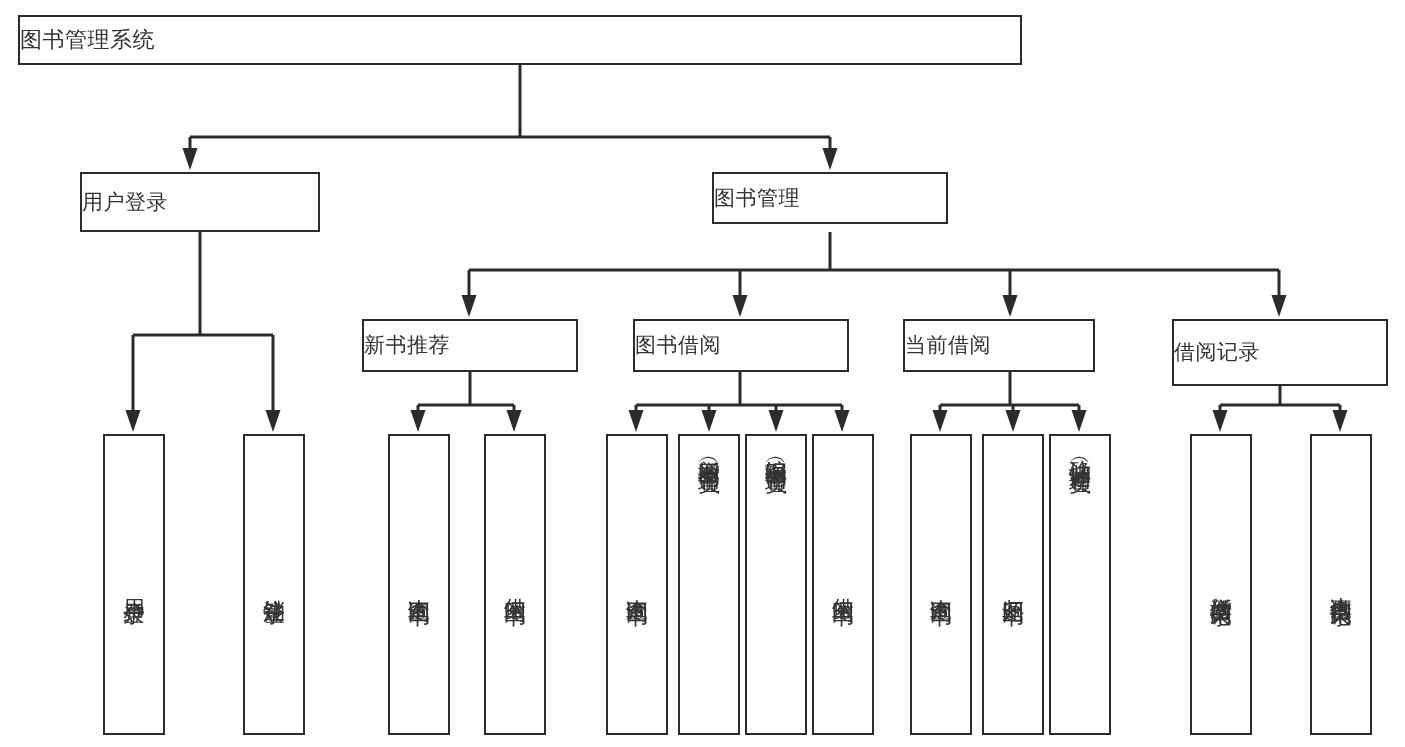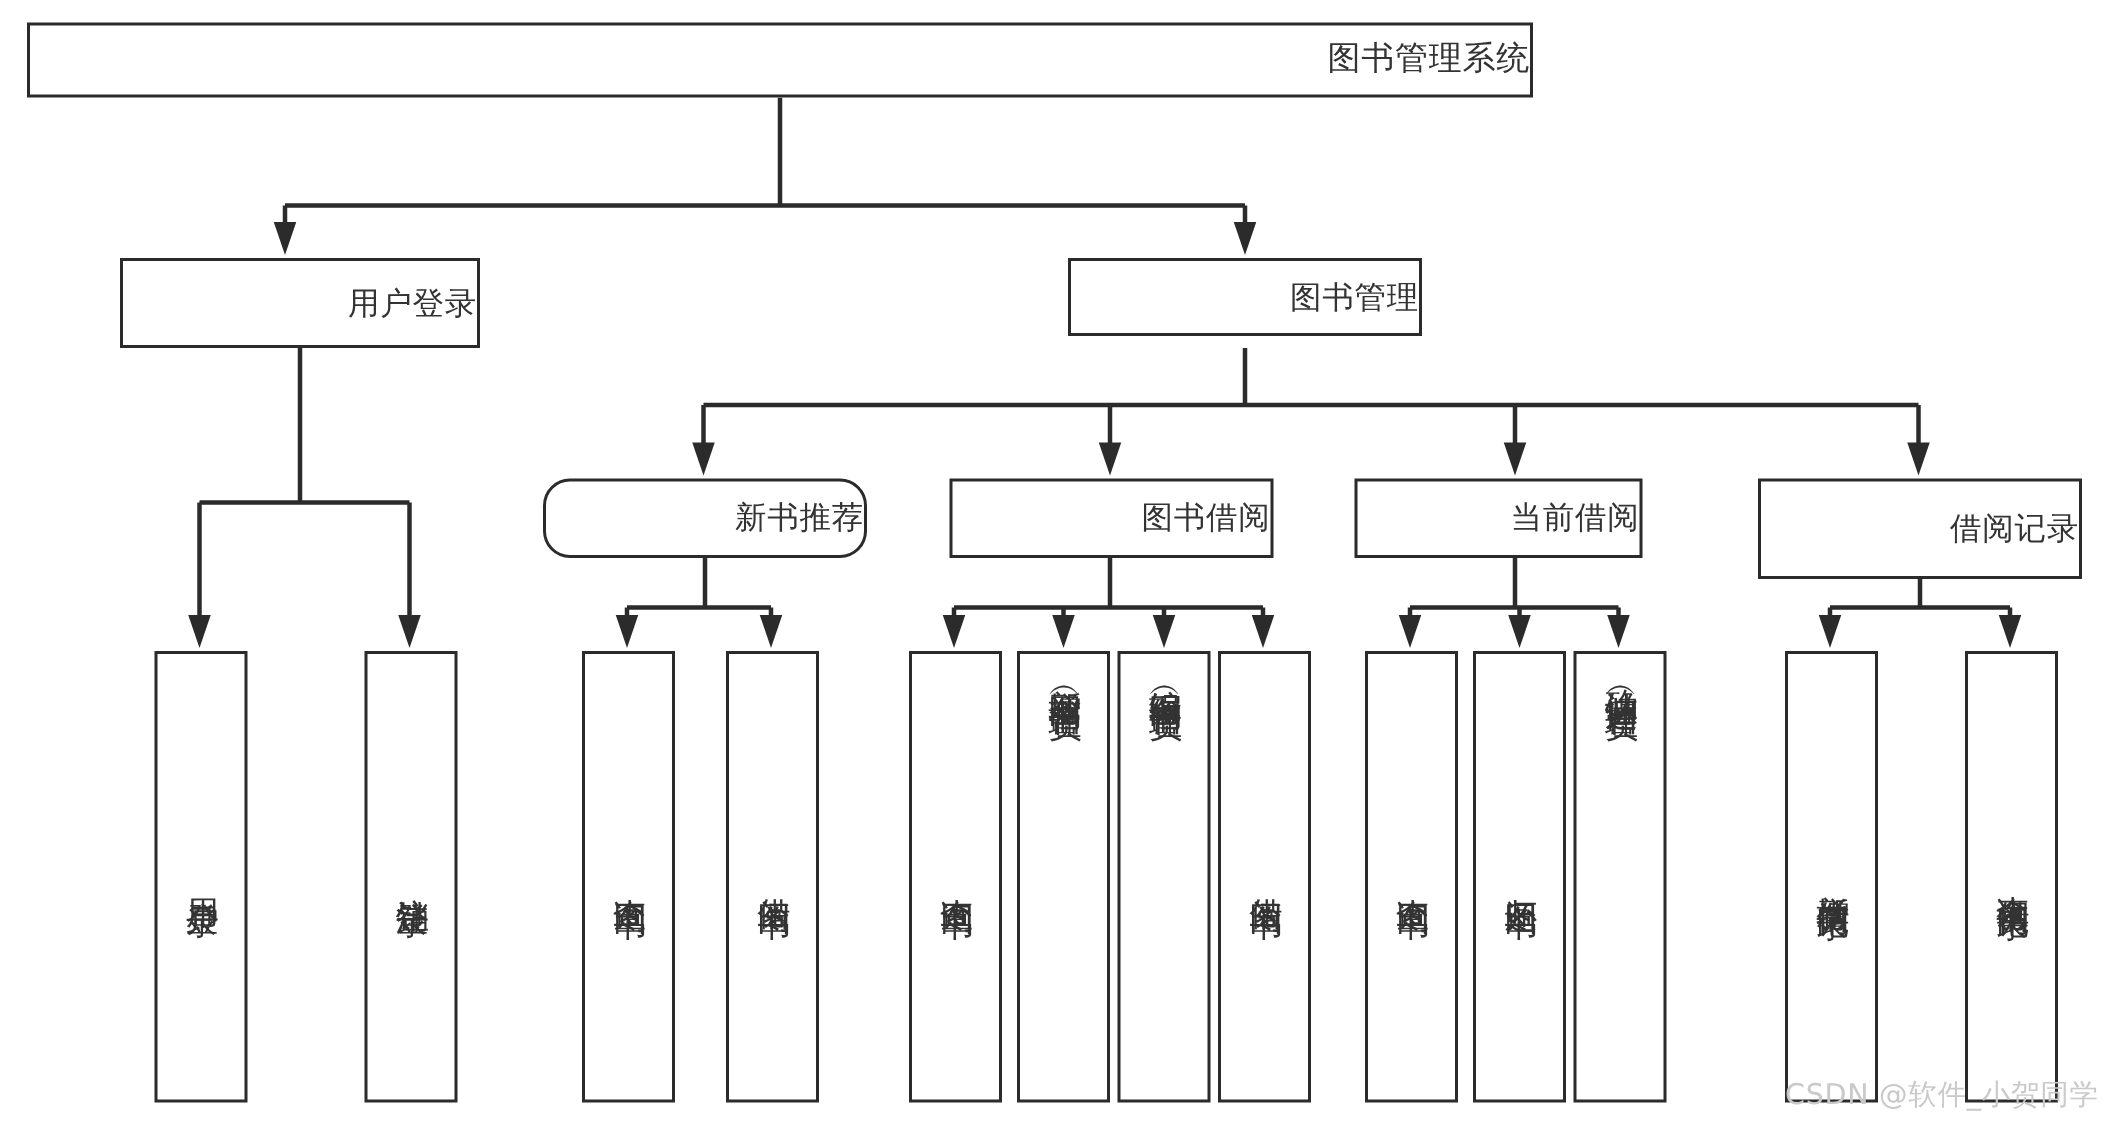--- a/index.html
+++ b/index.html
@@ -25,21 +25,21 @@
     height: 747px;
     pointer-events: none;
   }
   .node {
     position: absolute;
     box-sizing: border-box;
     background: #ffffff;
     border: 2px solid #2b2b2b;
     display: flex;
     align-items: center;
-    justify-content: flex-end;
+    justify-content: flex-start;
     color: #2f2f2f;
   }
   .node .label {
     display: block;
     text-align: center;
     line-height: 1.0;
     color: #333333;
   }
   .node.horizontal .label {
     writing-mode: horizontal-tb;
@@ -133,21 +133,21 @@
   <div id="node-layer">
       <div class="node root horizontal" style="left: 18px; top: 15px; width: 1004px; height: 50px;">
         <span class="label">图书管理系统</span>
       </div>
       <div class="node horizontal" style="left: 80px; top: 172px; width: 240px; height: 60px;">
         <span class="label">用户登录</span>
       </div>
       <div class="node horizontal" style="left: 712px; top: 172px; width: 236px; height: 52px;">
         <span class="label">图书管理</span>
       </div>
-      <div class="node horizontal" style="left: 362px; top: 319px; width: 216px; height: 53px; border-radius: 18px;">
+      <div class="node horizontal" style="left: 362px; top: 319px; width: 216px; height: 53px;">
         <span class="label">新书推荐</span>
       </div>
       <div class="node horizontal" style="left: 633px; top: 319px; width: 216px; height: 53px;">
         <span class="label">图书借阅</span>
       </div>
       <div class="node horizontal" style="left: 903px; top: 319px; width: 192px; height: 53px;">
         <span class="label">当前借阅</span>
       </div>
       <div class="node horizontal" style="left: 1172px; top: 319px; width: 216px; height: 67px;">
         <span class="label">借阅记录</span>
@@ -186,15 +186,14 @@
         <span class="label">确认归还（管理员）</span>
       </div>
       <div class="node vertical centered" style="left: 1190px; top: 434px; width: 62px; height: 301px;">
         <span class="label">新增借阅记录</span>
       </div>
       <div class="node vertical centered" style="left: 1310px; top: 434px; width: 62px; height: 301px;">
         <span class="label">查询借阅记录</span>
       </div>
     </div>
 
-  <div class="watermark" style="left: 1190px; top: 717px;">CSDN @软件_小贺同学</div>
 
 </div>
 
 </body></html>

